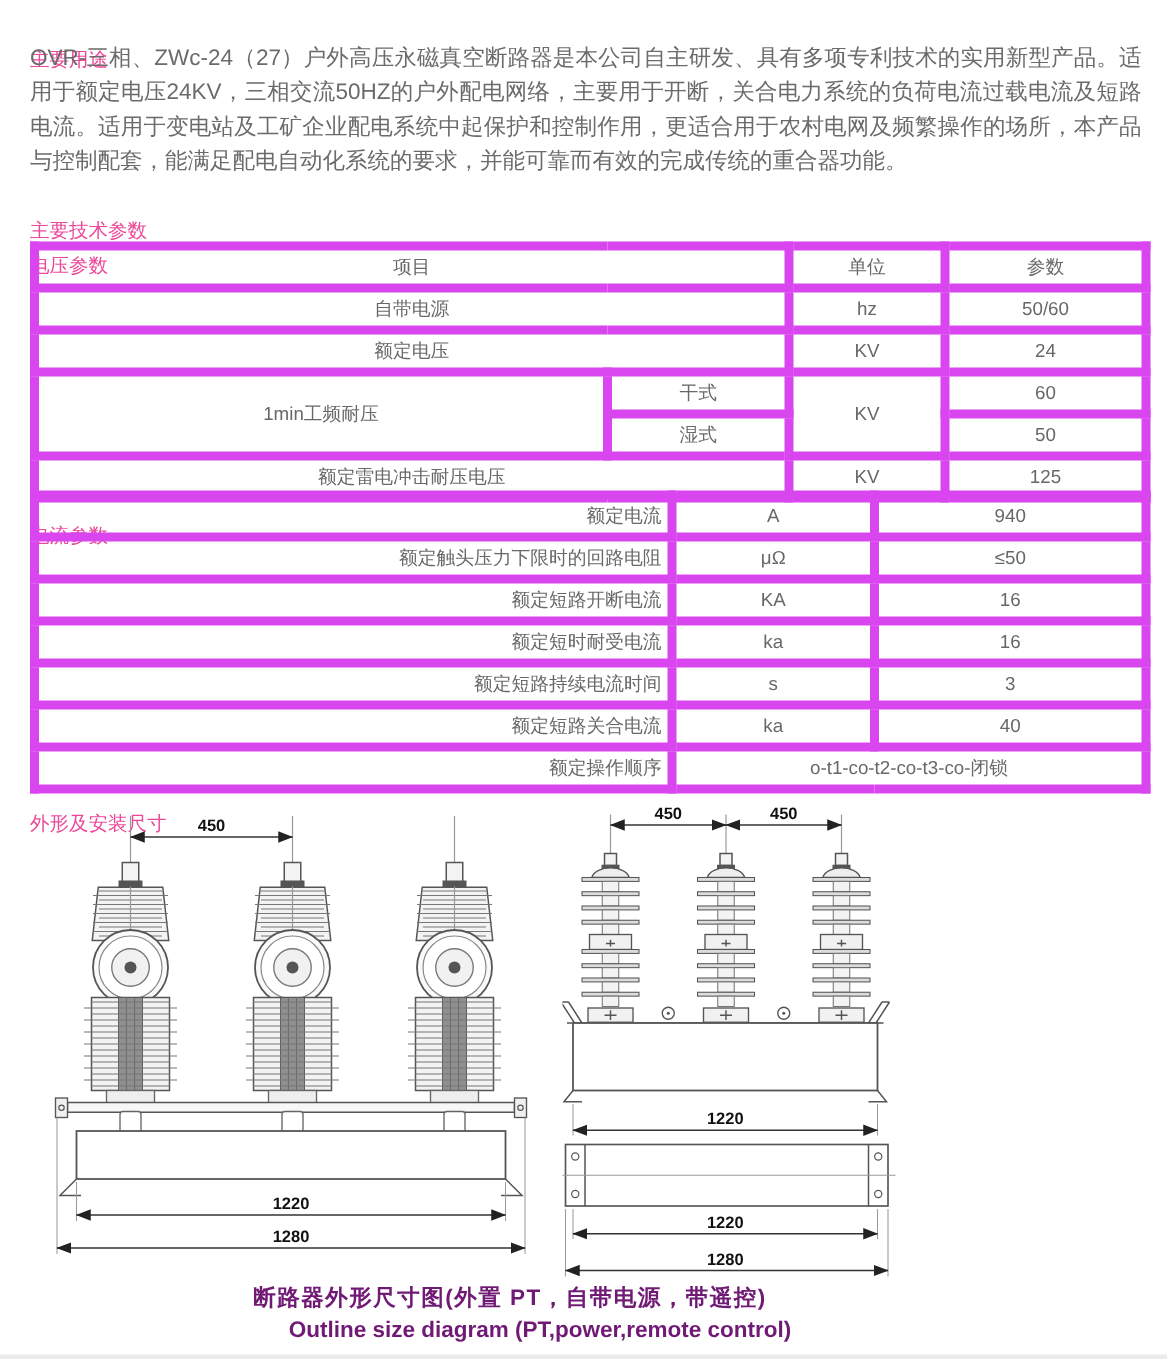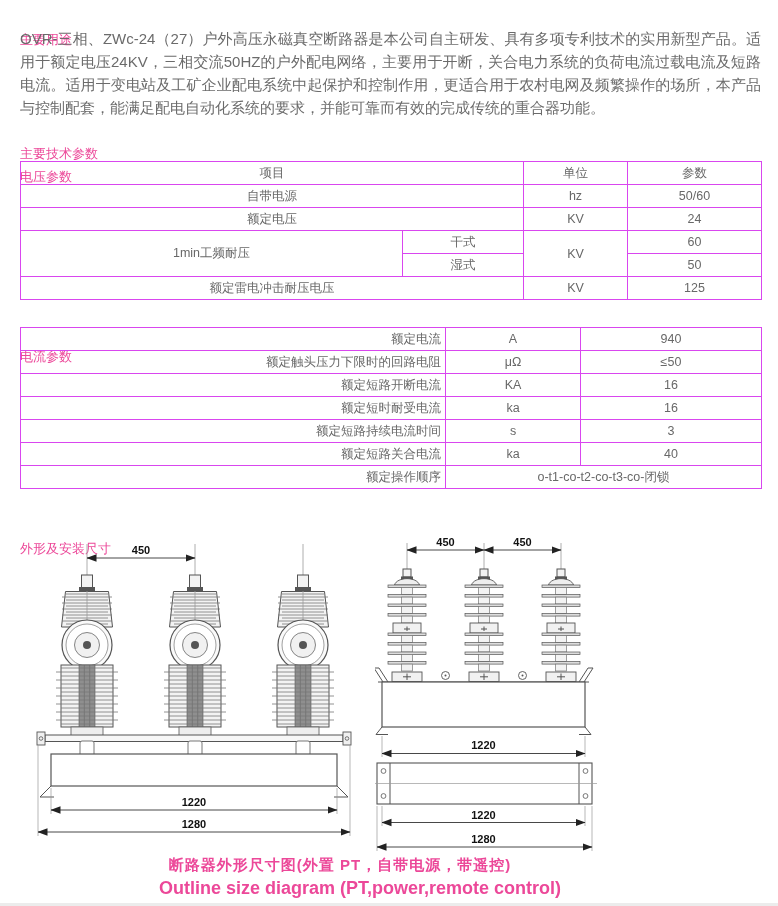--- a/index.html
+++ b/index.html
@@ -4,25 +4,25 @@
 <style>
   html,body { margin:0; padding:0; background:#fff; }
   #page {
     position:relative; width:778px; height:906px; background:#fff; overflow:hidden;
     font-family:"Liberation Sans","DejaVu Sans",sans-serif; color:#6b6b6b;
   }
   .abs { position:absolute; }
   .sec-title { font-size:13px; color:#ec4899;margin-top:24px; }
   .body-text { width:741px; font-size:15px; line-height:23px; color:#6b6b6b; text-align:justify; }
   table.spec { border-collapse:collapse; table-layout:fixed; width:741px; font-size:12.5px; color:#686868; }
-  table.spec th, table.spec td { border:1px solid #d946ef; text-align:center; font-weight:normal; height:20px; padding:1px 4px; overflow:hidden; white-space:nowrap; }
+  table.spec th, table.spec td { border:6px solid #d946ef; text-align:center; font-weight:normal; height:20px; padding:1px 4px; overflow:hidden; white-space:nowrap; }
   table.spec td.left { text-align:right; padding-left:7px; }
-  .caption-wrap { left:0; top:856px; width:680px; text-align:center; color:#ec4899; }
+  .caption-wrap { left:0; top:856px; width:680px; text-align:center; color:#701a75; }
   .caption-cn { font-size:15px; font-weight:700; letter-spacing:1px; }
-  .caption-en { font-size:18px; font-weight:700; margin-top:3px;margin-left:40px; }
+  .caption-en { font-size:15px; font-weight:700; margin-top:3px;margin-left:40px; }
   .bottom-strip { left:0; top:903px; width:778px; height:3px; background:#ececec; }
   
   .ol  { fill:#f3f3f3; stroke:#555; stroke-width:1; }
   .dk  { fill:#555; stroke:none; }
   .rod { fill:#8f8f8f; stroke:#555; stroke-width:0.6; }
   .fin { stroke:#777; stroke-width:0.8; fill:none; }
   .ax  { stroke:#999; stroke-width:0.8; fill:none; }
   .ln  { stroke:#555; stroke-width:1; fill:none; }
   .ext { stroke:#9a9a9a; stroke-width:0.7; fill:none; }
   .dimline { stroke:#333; stroke-width:0.9; fill:none; }

